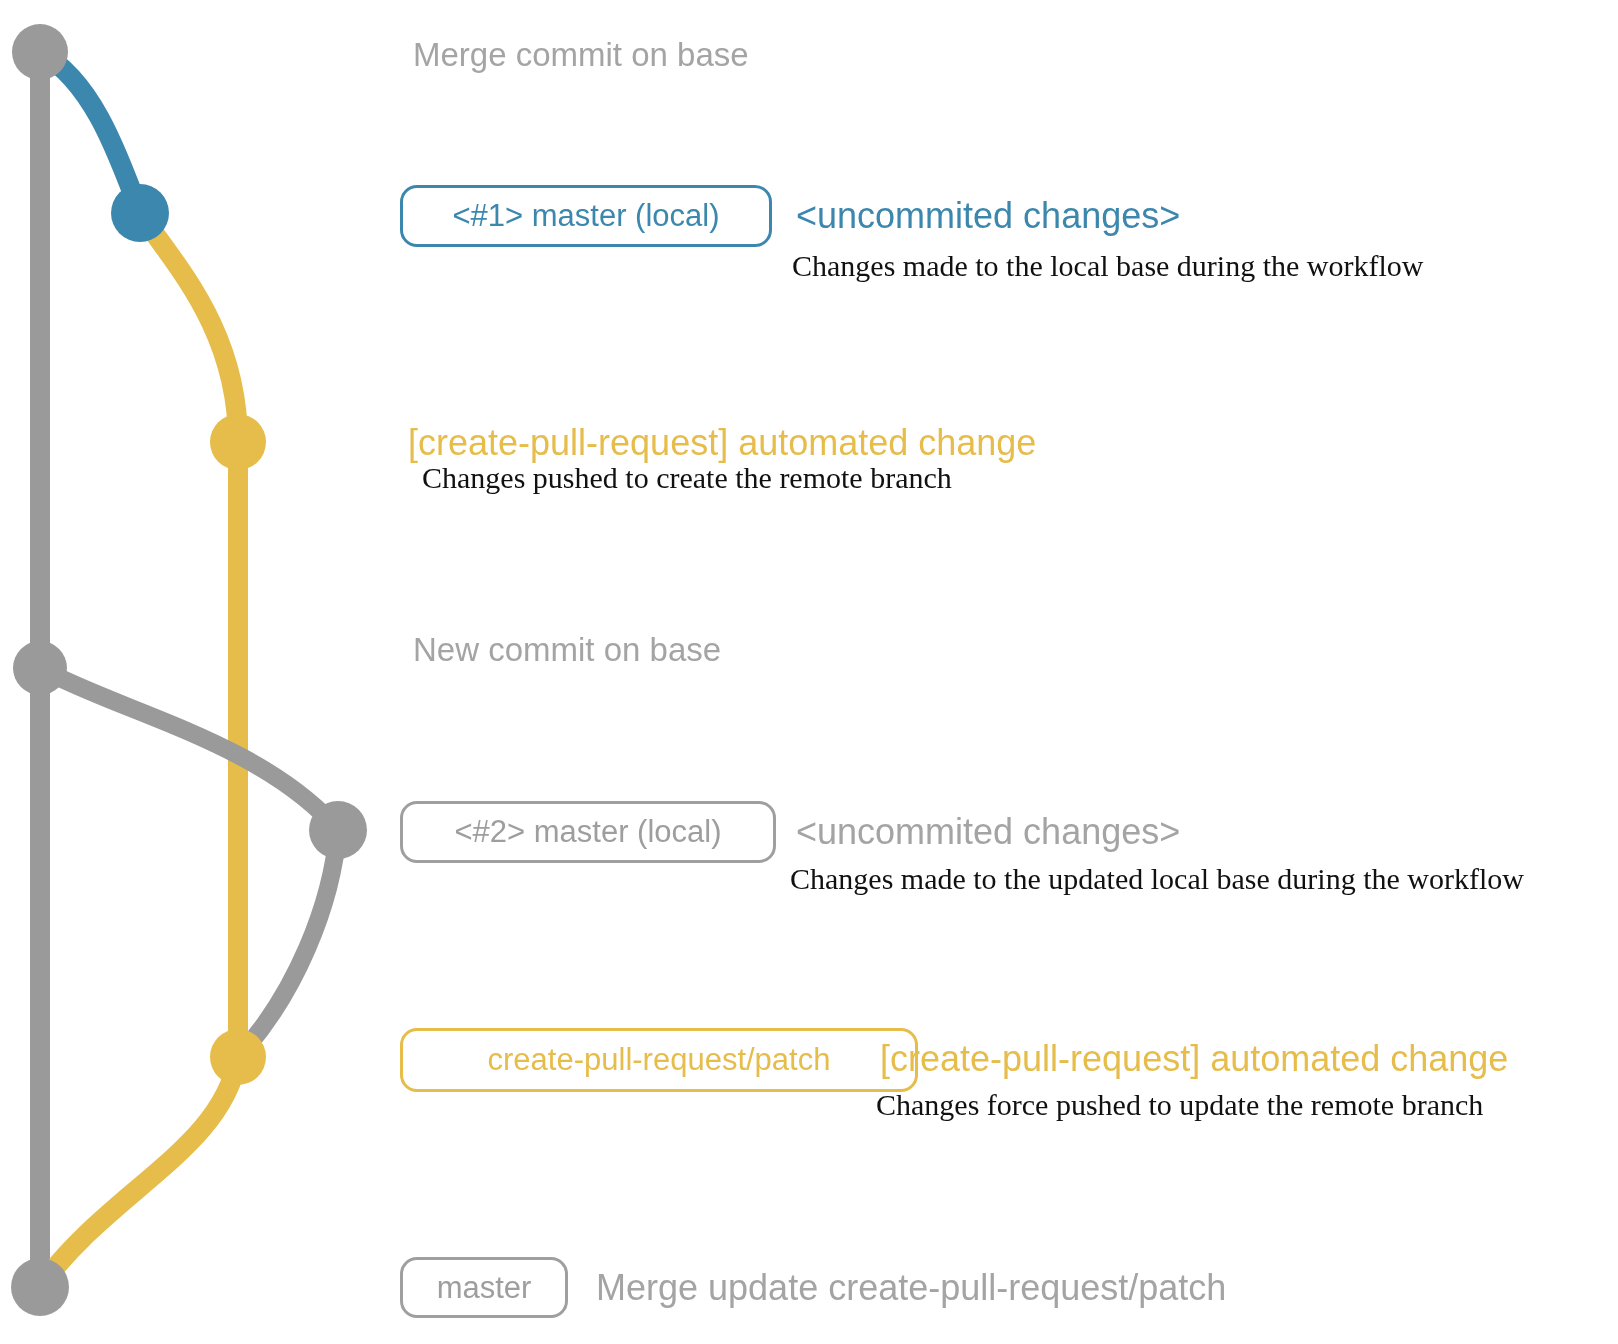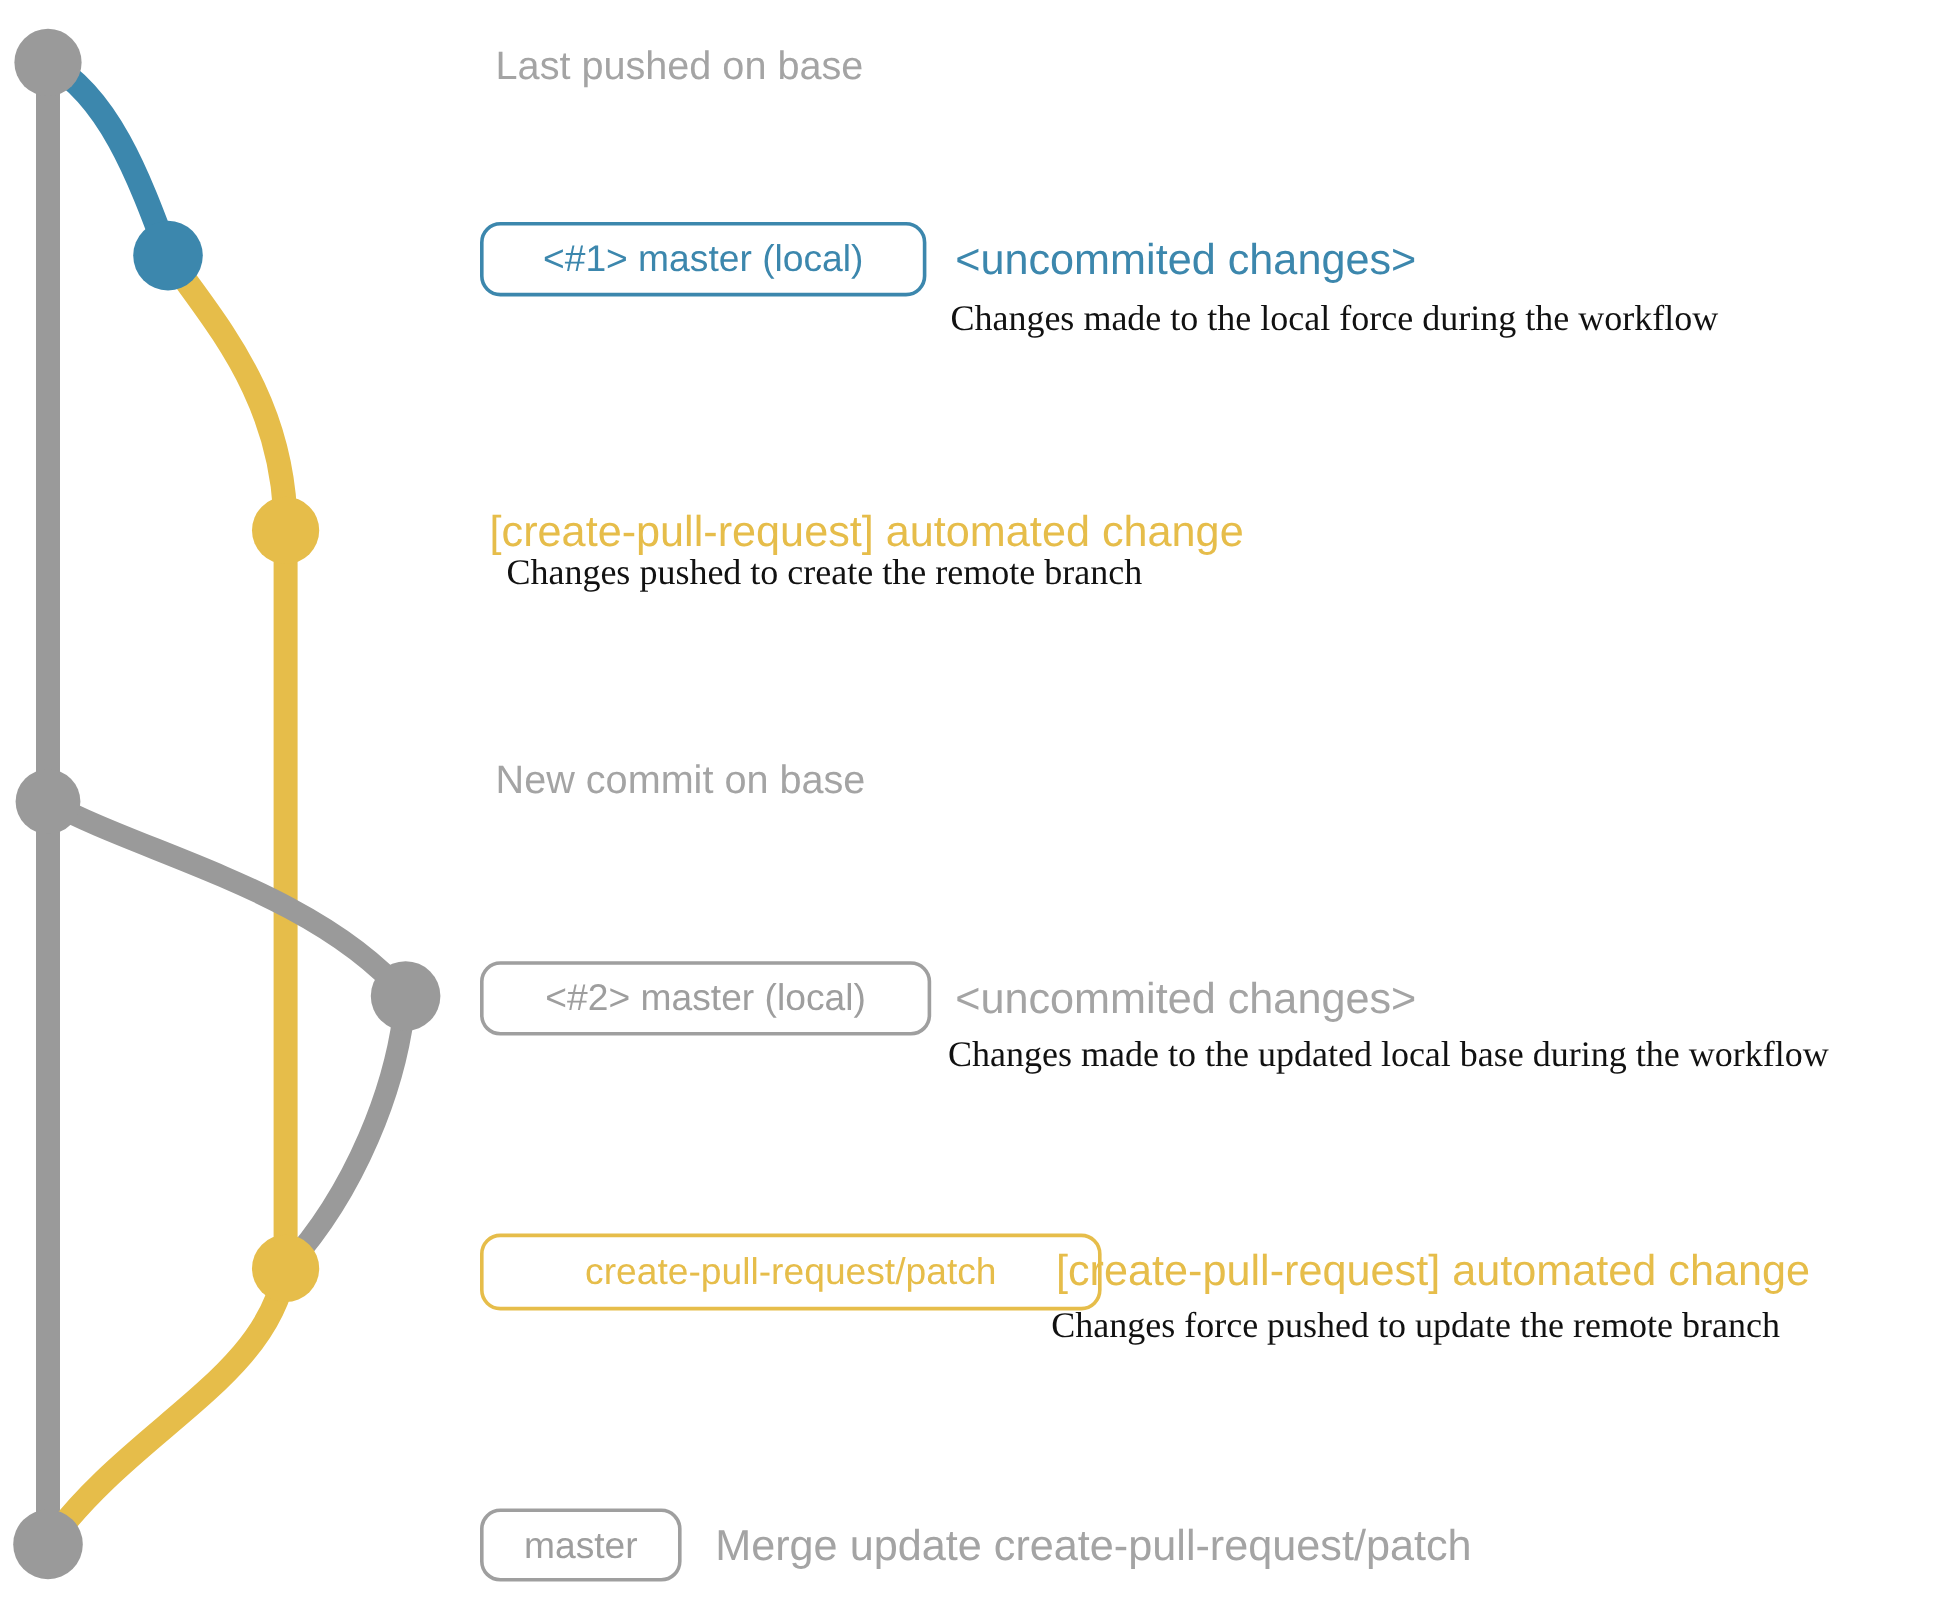--- a/index.html
+++ b/index.html
@@ -76,25 +76,25 @@
 
     <circle cx="40" cy="52" r="28" fill="#9a9a9a"></circle>
     <circle cx="140" cy="213" r="29" fill="#3c87ad"></circle>
     <circle cx="238" cy="442" r="28" fill="#e6bd4a"></circle>
     <circle cx="40" cy="668" r="27" fill="#9a9a9a"></circle>
     <circle cx="338" cy="830" r="29" fill="#9a9a9a"></circle>
     <circle cx="238" cy="1057" r="28" fill="#e6bd4a"></circle>
     <circle cx="40" cy="1287" r="29" fill="#9a9a9a"></circle>
   </svg>
 
-  <div class="abs lbl-gray" style="left:413px; top:35px;">Last pushed on base</div>
+  <div class="abs lbl-gray" style="left:413px; top:35px;">Merge commit on base</div>
 
   <div class="badge blue" style="left:400px; top:185px; width:372px;">&lt;#1&gt; master (local)</div>
   <div class="abs note blue" style="left:796px; top:196px;">&lt;uncommited changes&gt;</div>
-  <div class="abs desc" style="left:792px; top:248px;">Changes made to the local force during the workflow</div>
+  <div class="abs desc" style="left:792px; top:248px;">Changes made to the local base during the workflow</div>
 
   <div class="abs note yellow" style="left:408px; top:423px;">[create-pull-request] automated change</div>
   <div class="abs desc" style="left:422px; top:460px;">Changes pushed to create the remote branch</div>
 
   <div class="abs lbl-gray" style="left:413px; top:630px;">New commit on base</div>
 
   <div class="badge gray" style="left:400px; top:801px; width:376px;">&lt;#2&gt; master (local)</div>
   <div class="abs note gray" style="left:796px; top:812px;">&lt;uncommited changes&gt;</div>
   <div class="abs desc" style="left:790px; top:861px;">Changes made to the updated local base during the workflow</div>
 

